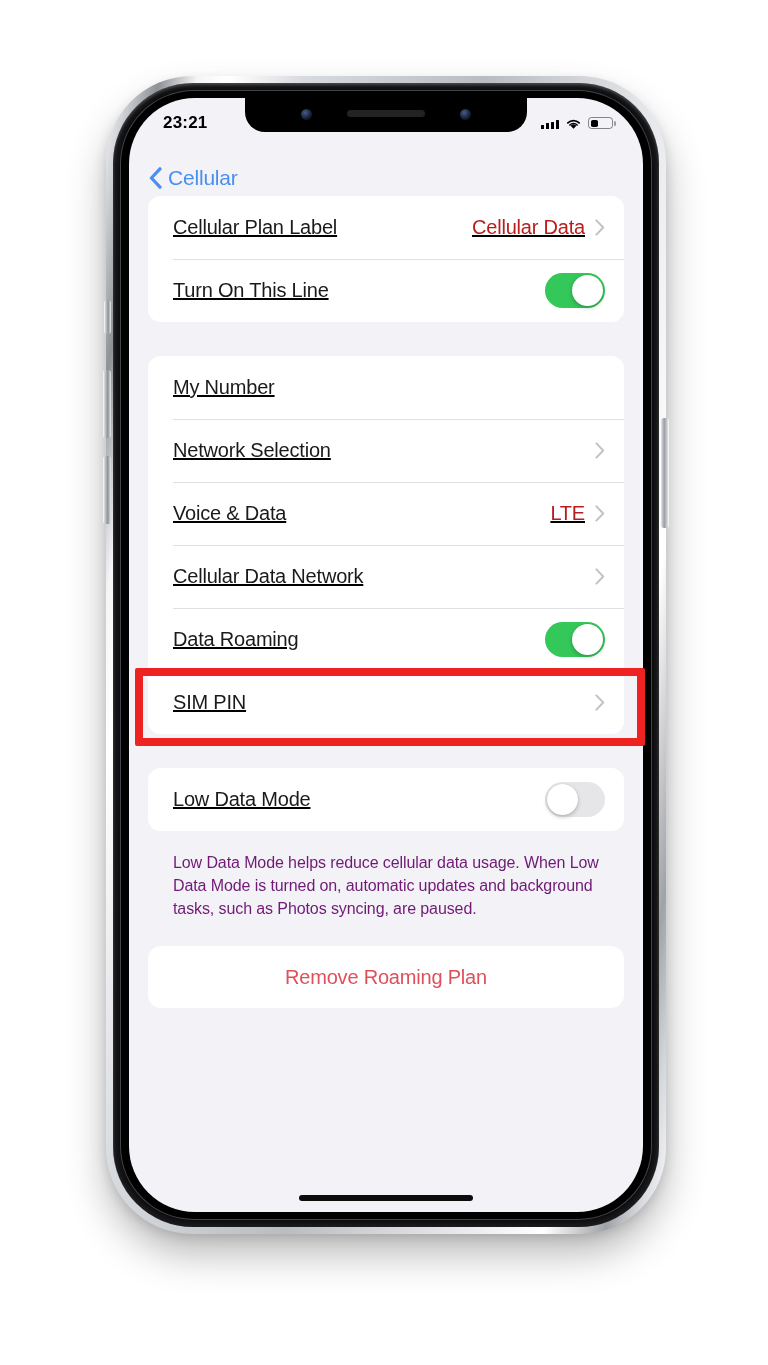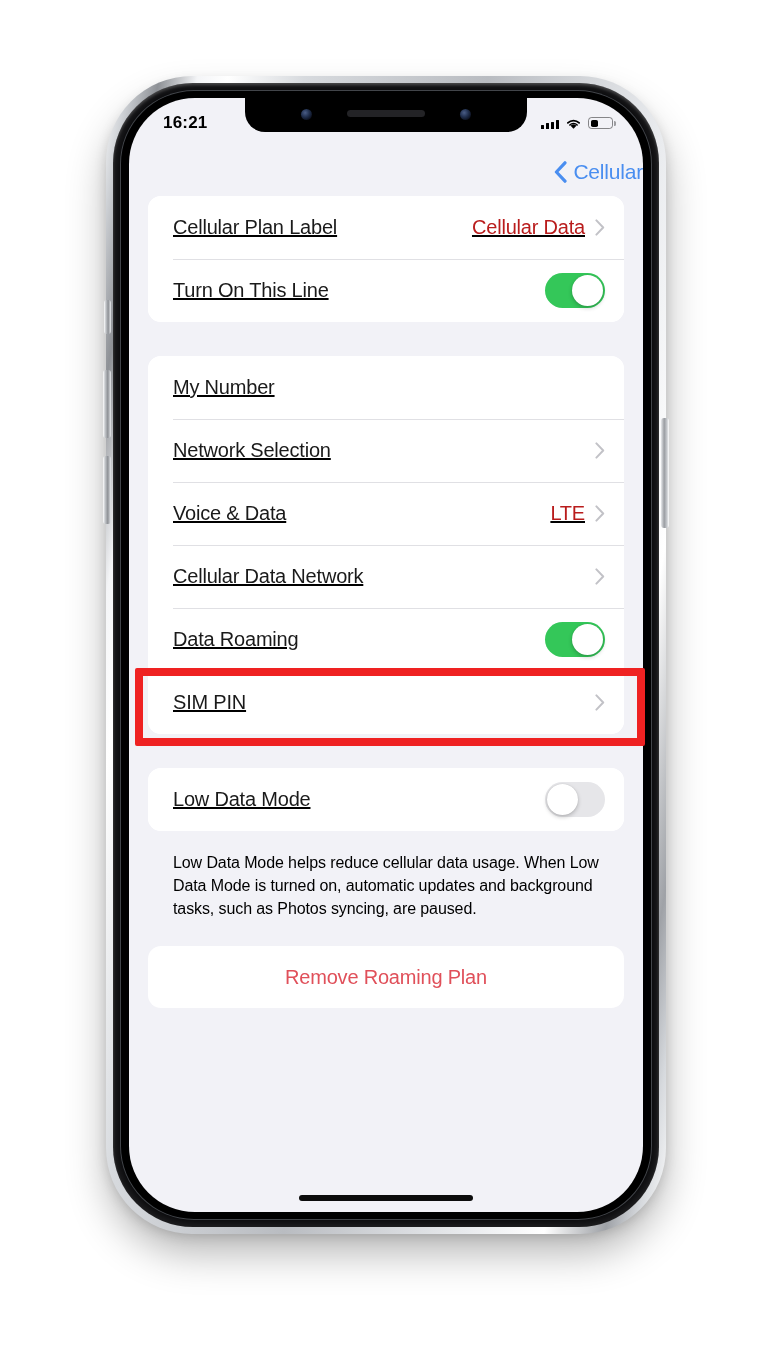--- a/index.html
+++ b/index.html
@@ -187,28 +187,27 @@
   .batt-fill {
     position:absolute;
     left:1.5px; top:1.5px; bottom:1.5px;
     background:#000;
     border-radius:1.8px;
   }
 
   
   .navbar {
     position: absolute;
-    top: 50px; left: 0;
+    top: 56px; left: 0;
     width: 100%;
     height: 48px;
     display: flex;
     align-items: center;
     padding-left: 20px;
     z-index: 25;
-    justify-content: flex-end;
   }
   .back-btn {
     display: flex;
     align-items: center;
     gap: 6px;
     cursor: pointer;
   }
   .back-chevron { width: 13px; height: 22px; }
   .back-label {
     font-size: 21px;
@@ -287,21 +286,21 @@
   .toggle.on  .knob { right: 1.8px; }
   .toggle.off .knob { left: 1.8px; }
 
   
   .group-note {
     padding: 12px 25px 0 25px;
     margin-top: -26px;
     margin-bottom: 26px;
     font-size: 16px;
     line-height: 1.44;
-    color: #000000;
+    color: #701a75;
     letter-spacing: -0.1px;
   }
 
   .destructive-row {
     display: flex;
     align-items: center;
     justify-content: center;
     min-height: 62px;
     background: #fff;
     border-radius: 13px;
@@ -356,21 +355,21 @@
 
   <div id="screen">
 
     <div class="notch">
       <div class="notch-cam left"></div>
       <div class="notch-speaker"></div>
       <div class="notch-cam right"></div>
     </div>
 
     <div class="statusbar">
-      <div class="status-time">16:21</div>
+      <div class="status-time">23:21</div>
       <div class="status-right">
         <div class="sig-bars">
           <i></i>
             <i></i>
             <i></i>
             <i></i>
         </div>
         <svg class="wifi-ico" viewBox="0 0 18 14">
           <path d="M9 12.6 L5.9 9.3 a4.4 4.4 0 0 1 6.2 0 Z" fill="#000"></path>
           <path d="M2.9 6.3 a8.8 8.8 0 0 1 12.2 0" stroke="#000" stroke-width="1.9" fill="none" stroke-linecap="round"></path>

